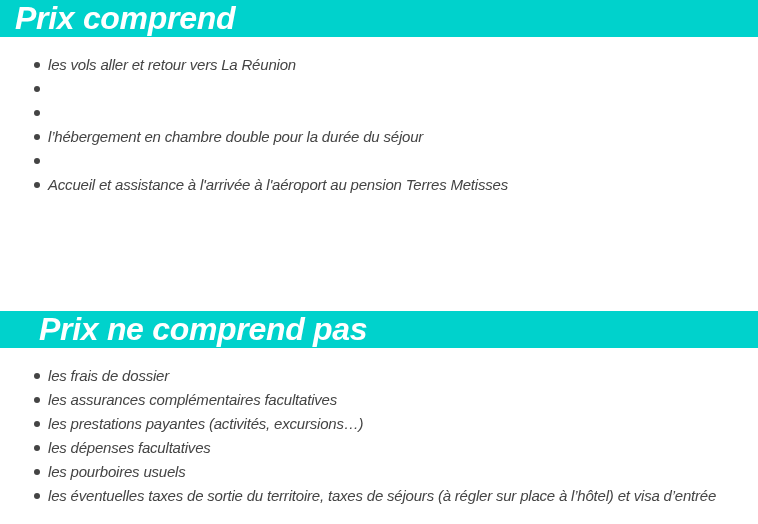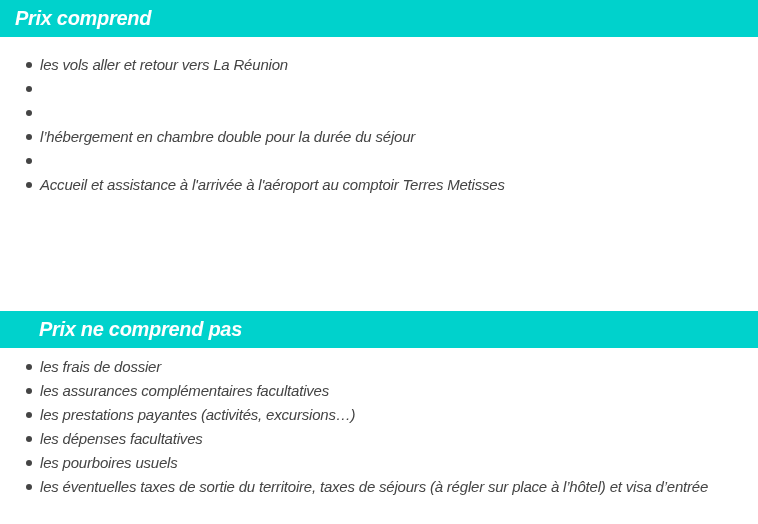--- a/index.html
+++ b/index.html
@@ -13,36 +13,37 @@
     .section-header {
       position: absolute;
       left: 0;
       width: 758px;
       height: 37px;
       background: #00d2cc;
       color: #ffffff;
       font-family: "Liberation Sans", "DejaVu Sans", sans-serif;
       font-style: italic;
       font-weight: bold;
-      font-size: 20px;
+      font-size: 32px;
       line-height: 37px;
       padding-left: 15px;
       letter-spacing: -0.3px;
     }
     #header-included { top: 0; }
     #header-excluded { top: 311px; padding-left: 39px; }
 
     .item-list {
       position: absolute;
       left: 0;
       width: 758px;
       list-style: none;
+      padding-left: 8px;
     }
     #list-included { top: 53px; }
-    #list-excluded { top: 355px; }
+    #list-excluded { top: 364px; }
 
     .item-list li {
       position: relative;
       height: 24px;
       line-height: 24px;
       padding-left: 40px;
       font-family: "Liberation Sans", "DejaVu Sans", sans-serif;
       font-style: italic;
       font-size: 15px;
       color: #444444;
@@ -63,21 +64,21 @@
 <body>
 
 <h2 id="header-included" class="section-header">Prix comprend</h2>
 
 <ul id="list-included" class="item-list">
   <li><span class="bullet"></span><span>les vols aller et retour vers La Réunion</span></li>
   <li><span class="bullet"></span></li>
   <li><span class="bullet"></span></li>
   <li><span class="bullet"></span><span>l’hébergement en chambre double pour la durée du séjour</span></li>
   <li><span class="bullet"></span></li>
-  <li><span class="bullet"></span><span>Accueil et assistance à l'arrivée à l'aéroport au comptoir Terres Metisses</span></li>
+  <li><span class="bullet"></span><span>Accueil et assistance à l'arrivée à l'aéroport au pension Terres Metisses</span></li>
 </ul>
 
 <h2 id="header-excluded" class="section-header">Prix ne comprend pas</h2>
 
 <ul id="list-excluded" class="item-list">
   <li><span class="bullet"></span><span>les frais de dossier</span></li>
   <li><span class="bullet"></span><span>les assurances complémentaires facultatives</span></li>
   <li><span class="bullet"></span><span>les prestations payantes (activités, excursions…)</span></li>
   <li><span class="bullet"></span><span>les dépenses facultatives</span></li>
   <li><span class="bullet"></span><span>les pourboires usuels</span></li>

